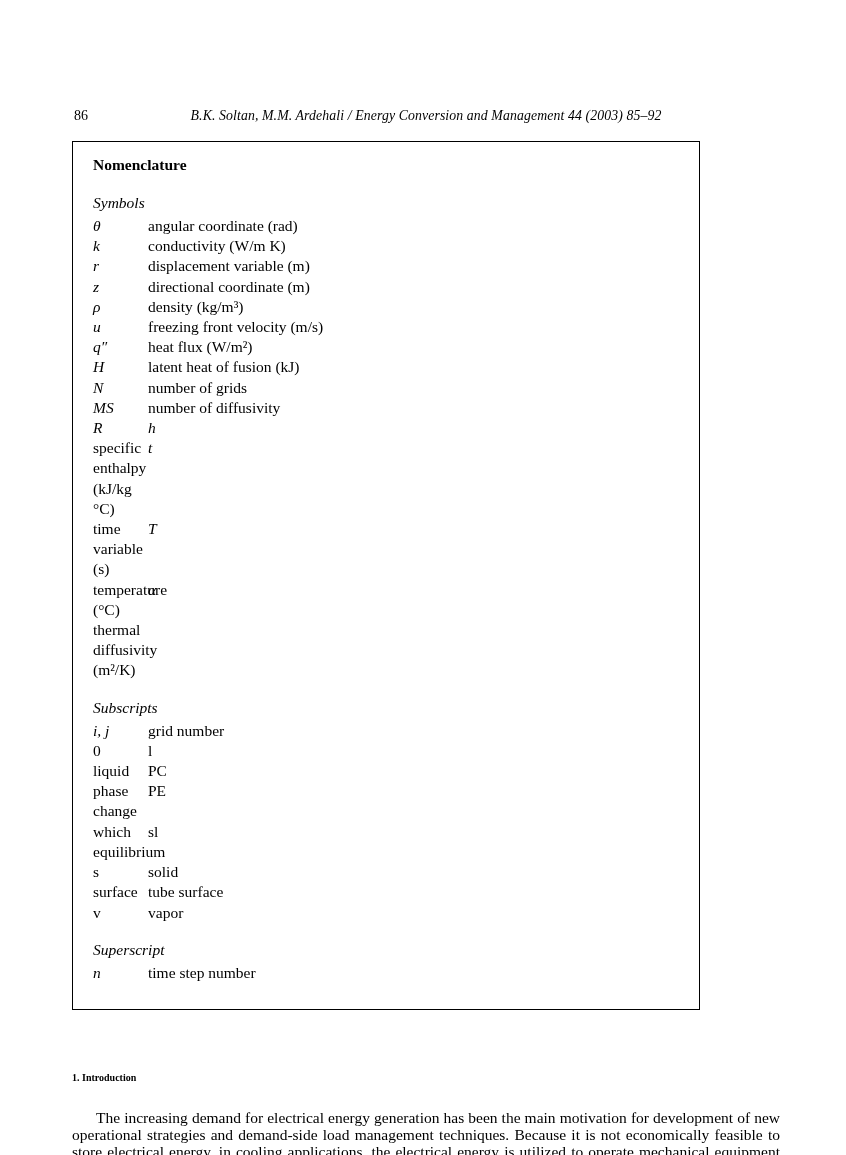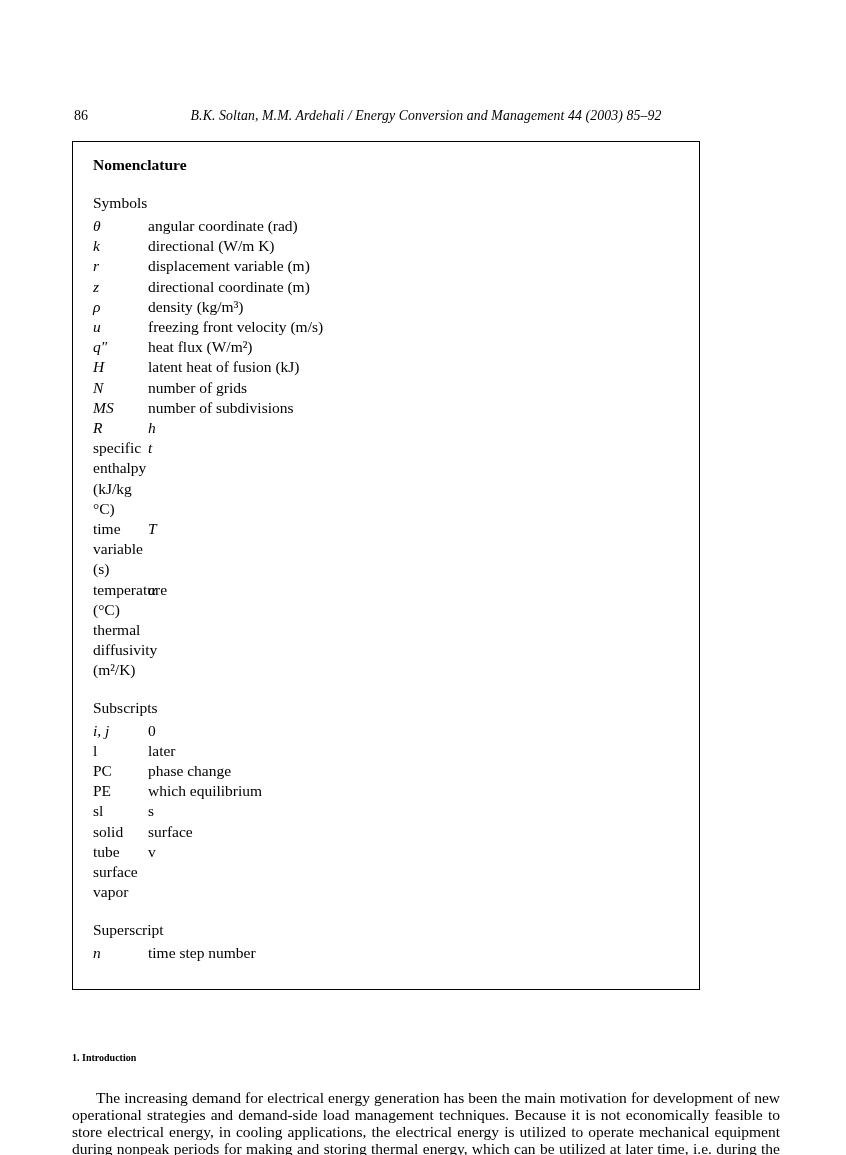--- a/index.html
+++ b/index.html
@@ -47,20 +47,21 @@
     padding: 12px 20px 26px 20px;
     font-size: 15.5px;
   }
   .nomen-title {
     font-weight: bold;
     font-size: 15.5px;
     margin: 0;
     line-height: 22px;
   }
   .group-heading {
+    font-style: italic;
     font-weight: normal;
     font-size: 15.5px;
     margin: 17px 0 3px 0;
     line-height: 20px;
   }
   .entries {
     display: grid;
     grid-template-columns: 55px 1fr;
     column-gap: 0;
     line-height: 20.2px;
@@ -98,54 +99,55 @@
   </header>
 
   <section class="nomenclature-box">
     <h2 class="nomen-title">Nomenclature</h2>
 
     <h3 class="group-heading">Symbols</h3>
     <div class="entries">
       <span class="sym it">θ</span>
         <span class="def">angular coordinate (rad)</span>
       <span class="sym it">k</span>
-        <span class="def">directional (W/m K)</span>
+        <span class="def">conductivity (W/m K)</span>
       <span class="sym it">r</span>
         <span class="def">displacement variable (m)</span>
       <span class="sym it">z</span>
         <span class="def">directional coordinate (m)</span>
       <span class="sym it">ρ</span>
         <span class="def">density (kg/m³)</span>
       <span class="sym it">u</span>
         <span class="def">freezing front velocity (m/s)</span>
       <span class="sym it">q″</span>
         <span class="def">heat flux (W/m²)</span>
       <span class="sym it">H</span>
         <span class="def">latent heat of fusion (kJ)</span>
       <span class="sym it">N</span>
         <span class="def">number of grids</span>
       <span class="sym it">MS</span>
-        <span class="def">number of subdivisions</span>
+        <span class="def">number of diffusivity</span>
       <span class="sym it">R</span>
       <span class="sym it">h</span>
         <span class="def">specific enthalpy (kJ/kg °C)</span>
       <span class="sym it">t</span>
         <span class="def">time variable (s)</span>
       <span class="sym it">T</span>
         <span class="def">temperature (°C)</span>
       <span class="sym it">α</span>
         <span class="def">thermal diffusivity (m²/K)</span>
     </div>
 
     <h3 class="group-heading">Subscripts</h3>
     <div class="entries">
       <span class="sym it">i, j</span>
+        <span class="def">grid number</span>
       <span class="sym">0</span>
       <span class="sym">l</span>
-        <span class="def">later</span>
+        <span class="def">liquid</span>
       <span class="sym">PC</span>
         <span class="def">phase change</span>
       <span class="sym">PE</span>
         <span class="def">which equilibrium</span>
       <span class="sym">sl</span>
       <span class="sym">s</span>
         <span class="def">solid</span>
       <span class="sym">surface</span>
         <span class="def">tube surface</span>
       <span class="sym">v</span>

